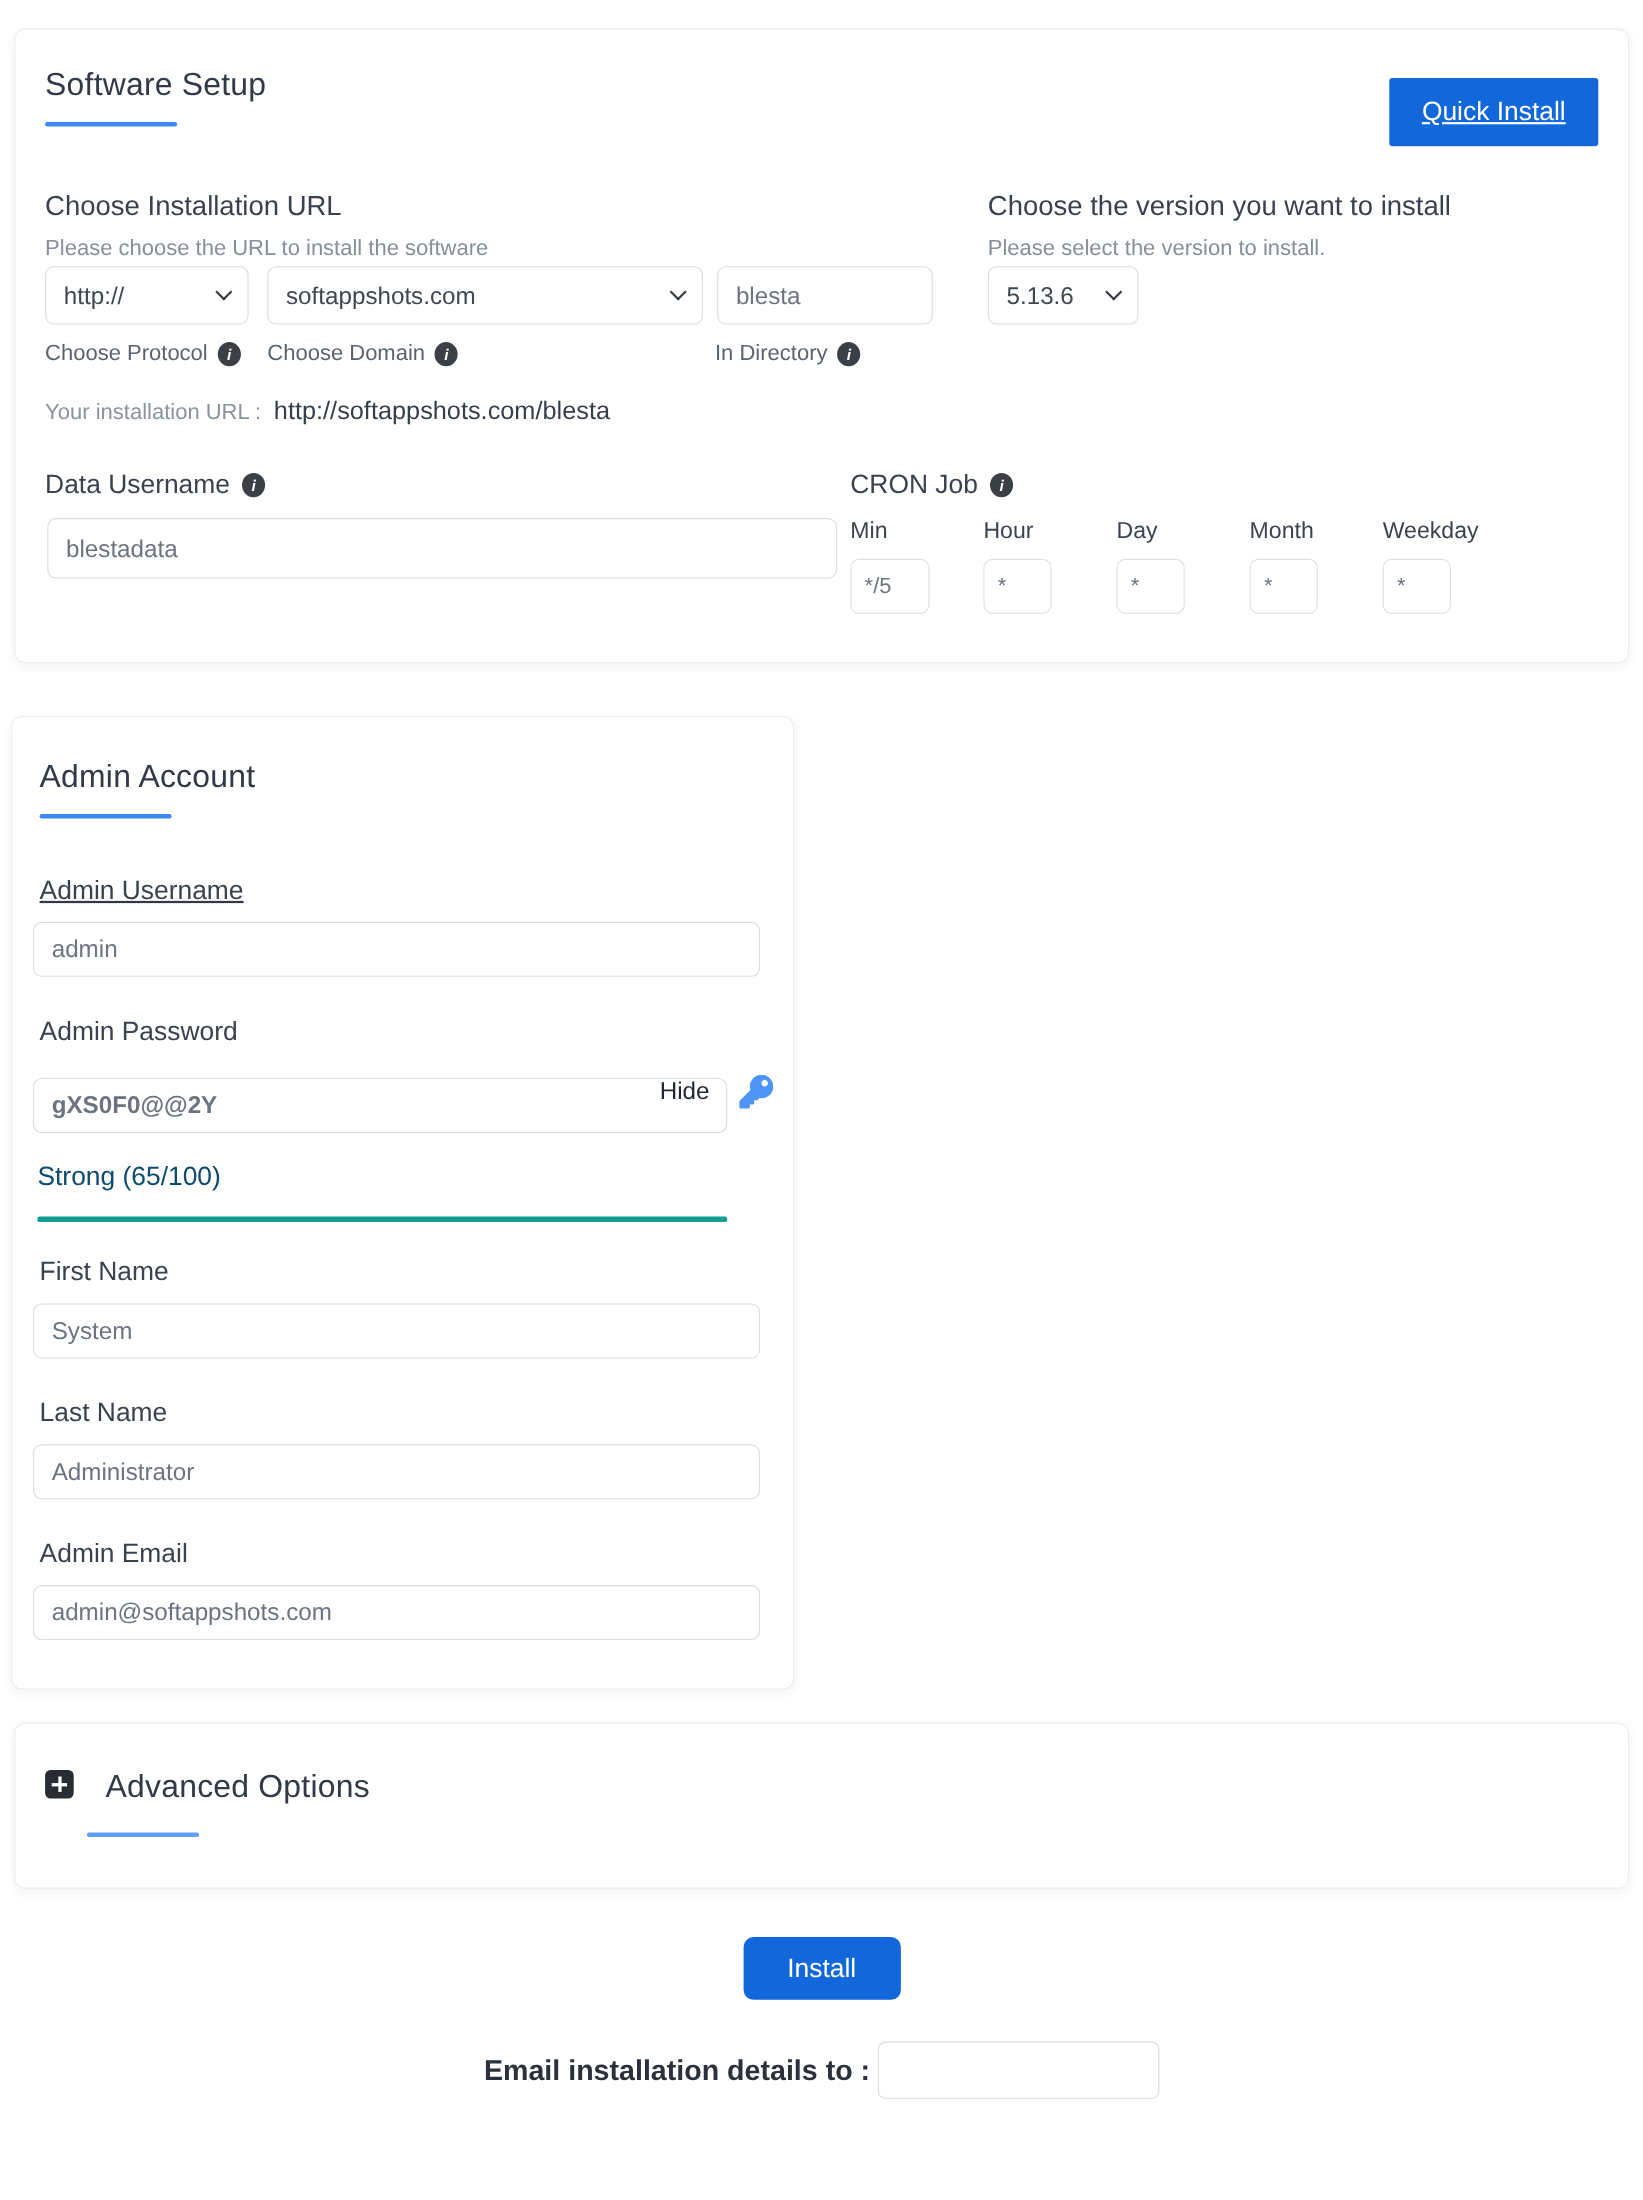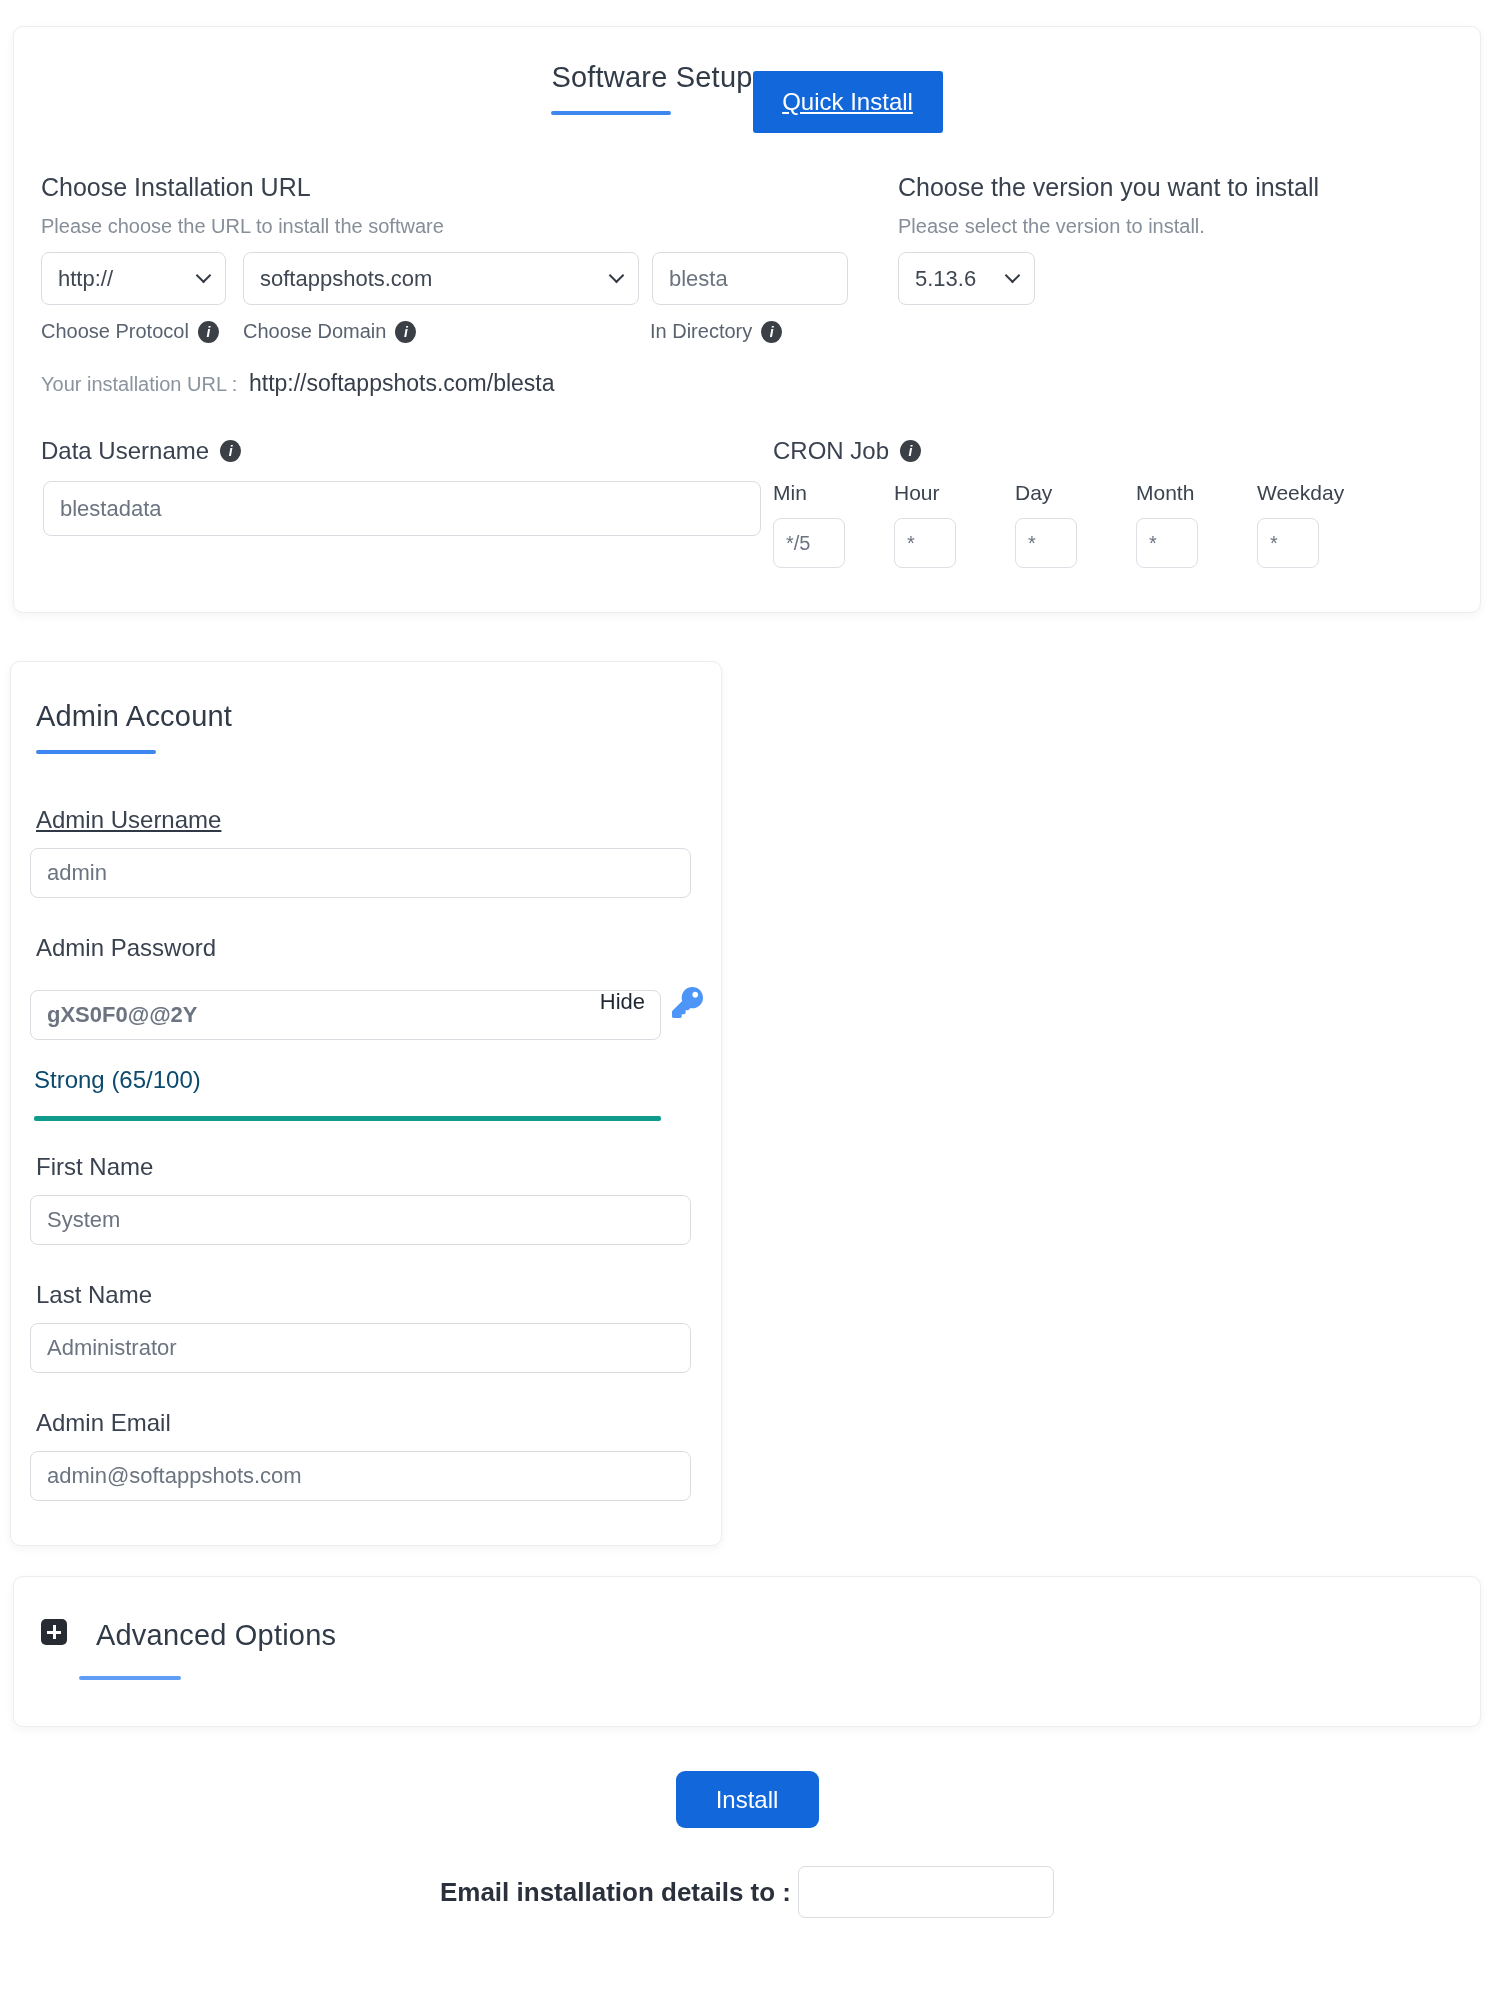--- a/index.html
+++ b/index.html
@@ -14,37 +14,37 @@
   .card {
     background: #fff;
     border: 1px solid #ecedf1;
     border-radius: 10px;
     box-shadow: 0 3px 10px rgba(40,44,60,0.05);
   }
   .card-main {
     margin: 26px 13px 0 13px;
     padding: 34px 27px 44px 27px;
   }
-  .setup-header { display: flex; justify-content: center; align-items: flex-start; }
+  .setup-header { display: flex; justify-content: space-between; align-items: flex-start; }
   .card-title { font-size: 29px; font-weight: 500; color: #313a47; letter-spacing: 0.2px; }
   .title-underline { width: 120px; height: 4px; background: #3e87f0; border-radius: 2px; margin-top: 17px; }
   .btn {
     display: inline-block; border: none; cursor: pointer;
     background: #1267da; color: #ffffff; font-family: inherit;
   }
   .btn-quick { font-size: 24px; padding: 0; width: 190px; height: 62px; border-radius: 3px; margin-top: 10px; text-decoration: underline; }
   .btn-install { font-size: 24px; width: 143px; height: 57px; border-radius: 9px; }
 
   .setup-columns { display: flex; margin-top: 40px; }
   .col-left { width: 857px; flex: 0 0 857px; }
   .col-right { flex: 1; }
   .section-heading { font-size: 25px; color: #39414e; font-weight: 500; }
   .section-sub { font-size: 20px; color: #858e99; margin-top: 13px; }
 
-  .controls-row { display: flex; margin-top: 14px; }
+  .controls-row { display: flex; margin-top: 4px; }
   .select {
     height: 53px; border: 1px solid #d9dce1; border-radius: 8px; background: #fff;
     display: flex; align-items: center; justify-content: space-between;
     padding: 0 16px; cursor: pointer;
   }
   .select-value { font-size: 22px; color: #3f4752; }
   .chevron {
     width: 11px; height: 11px; border-right: 2.5px solid #343a43; border-bottom: 2.5px solid #343a43;
     transform: rotate(45deg); margin-top: -6px; flex: 0 0 auto; margin-left: 10px;
   }

